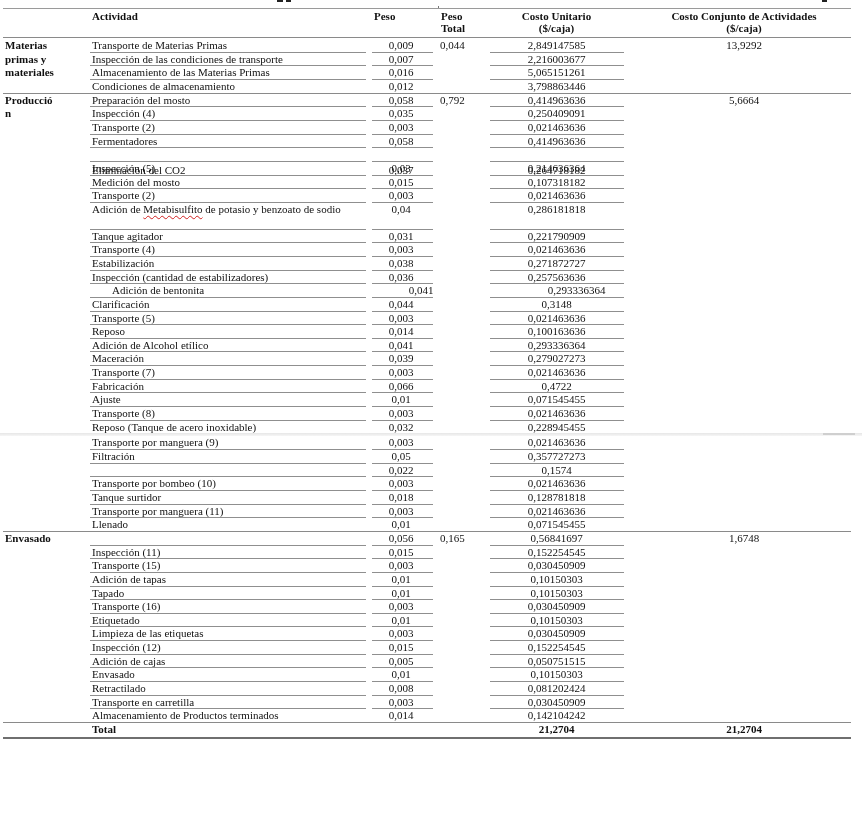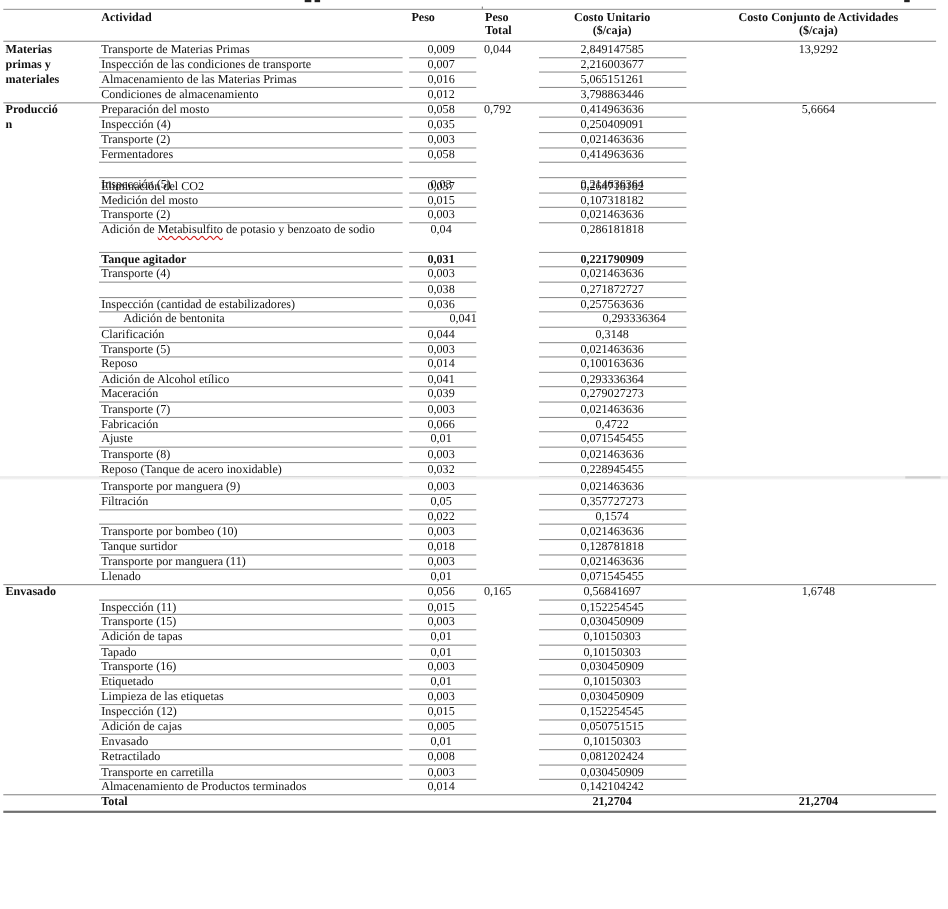--- a/index.html
+++ b/index.html
@@ -165,37 +165,38 @@
     <div class="ul p" style="top: 201.8px;"></div>
     <div class="ul u" style="top: 201.8px;"></div>
     <div class="row" style="top: 202.8px; height: 26.8px;">
       <div class="cell act wrap" style="width: 264px;"><span>Adición de </span><span class="spell">Metabisulfito</span><span> de potasio y benzoato de sodio</span></div>
       <div class="cell peso">0,04</div>
       <div class="cell cu">0,286181818</div>
     </div>
     <div class="ul a" style="top: 228.6px;"></div>
     <div class="ul p" style="top: 228.6px;"></div>
     <div class="ul u" style="top: 228.6px;"></div>
-    <div class="row" style="top: 229.6px; height: 13.65px; font-weight: bold;">
+    <div class="row" style="top: 229.6px; height: 13.65px;">
       <div class="cell act">Tanque agitador</div>
       <div class="cell peso">0,031</div>
       <div class="cell cu">0,221790909</div>
     </div>
     <div class="ul a" style="top: 242.25px;"></div>
     <div class="ul p" style="top: 242.25px;"></div>
     <div class="ul u" style="top: 242.25px;"></div>
     <div class="row" style="top: 243.25px; height: 13.65px;">
       <div class="cell act">Transporte (4)</div>
       <div class="cell peso">0,003</div>
       <div class="cell cu">0,021463636</div>
     </div>
     <div class="ul a" style="top: 255.9px;"></div>
     <div class="ul p" style="top: 255.9px;"></div>
     <div class="ul u" style="top: 255.9px;"></div>
     <div class="row" style="top: 256.9px; height: 13.65px;">
+      <div class="cell act">Estabilización</div>
       <div class="cell peso">0,038</div>
       <div class="cell cu">0,271872727</div>
     </div>
     <div class="ul a" style="top: 269.55px;"></div>
     <div class="ul p" style="top: 269.55px;"></div>
     <div class="ul u" style="top: 269.55px;"></div>
     <div class="row" style="top: 270.55px; height: 13.65px;">
       <div class="cell act">Inspección (cantidad de estabilizadores)</div>
       <div class="cell peso">0,036</div>
       <div class="cell cu">0,257563636</div>

